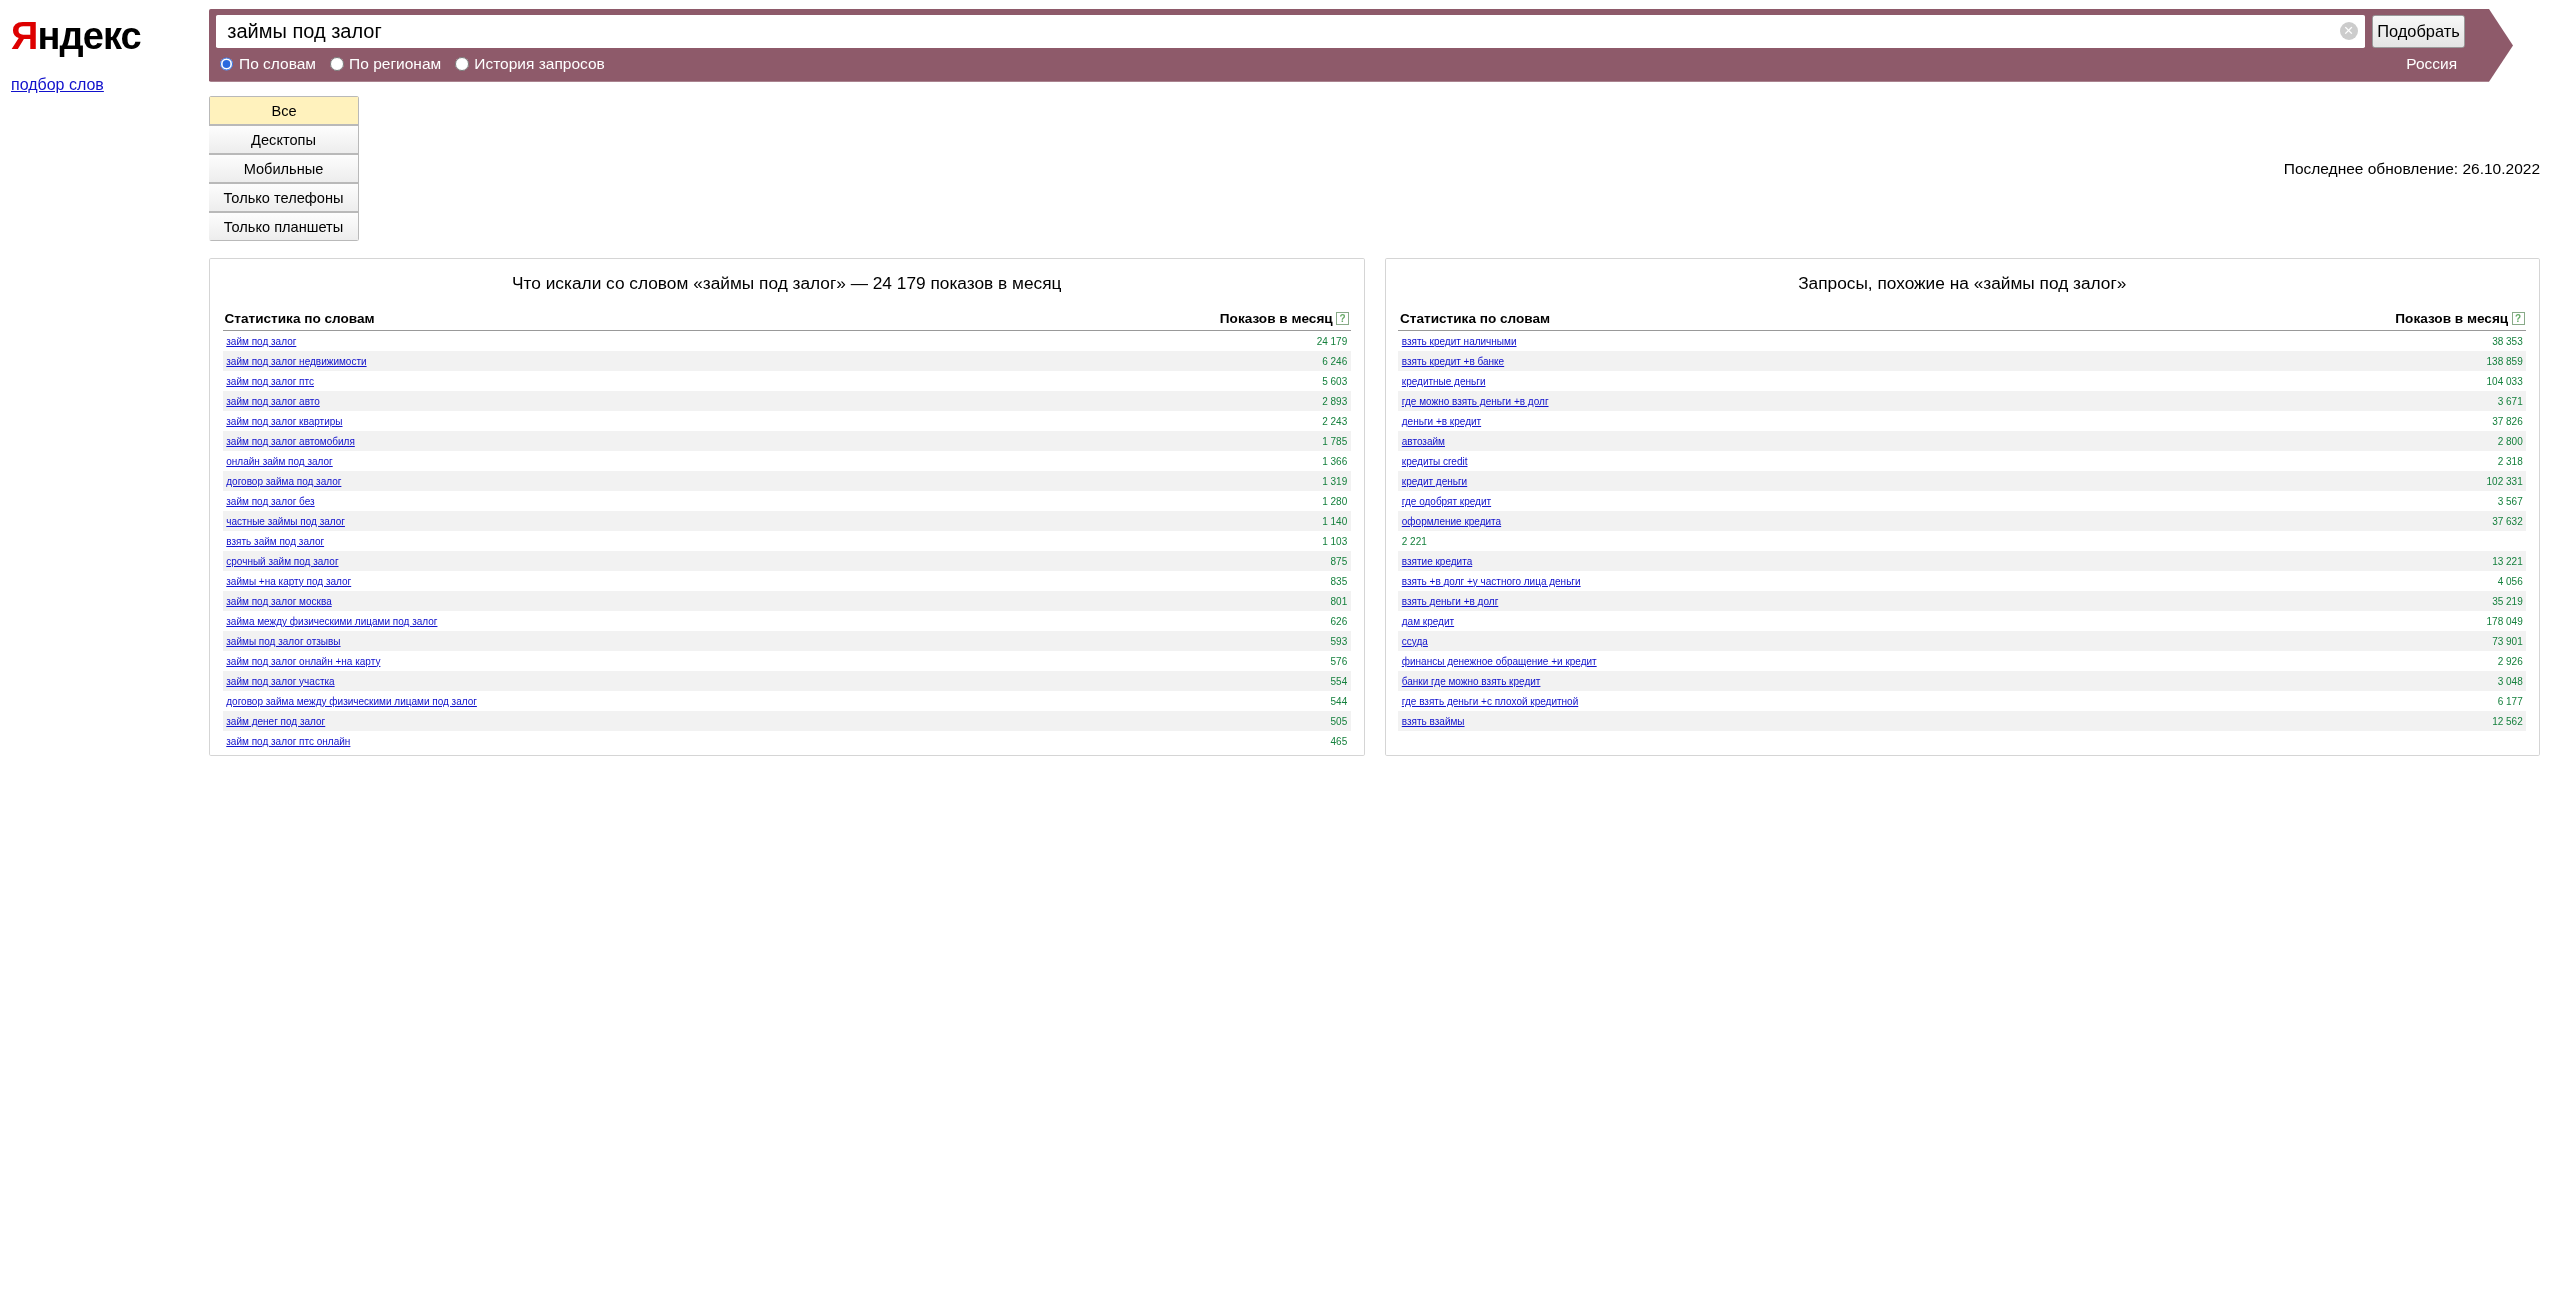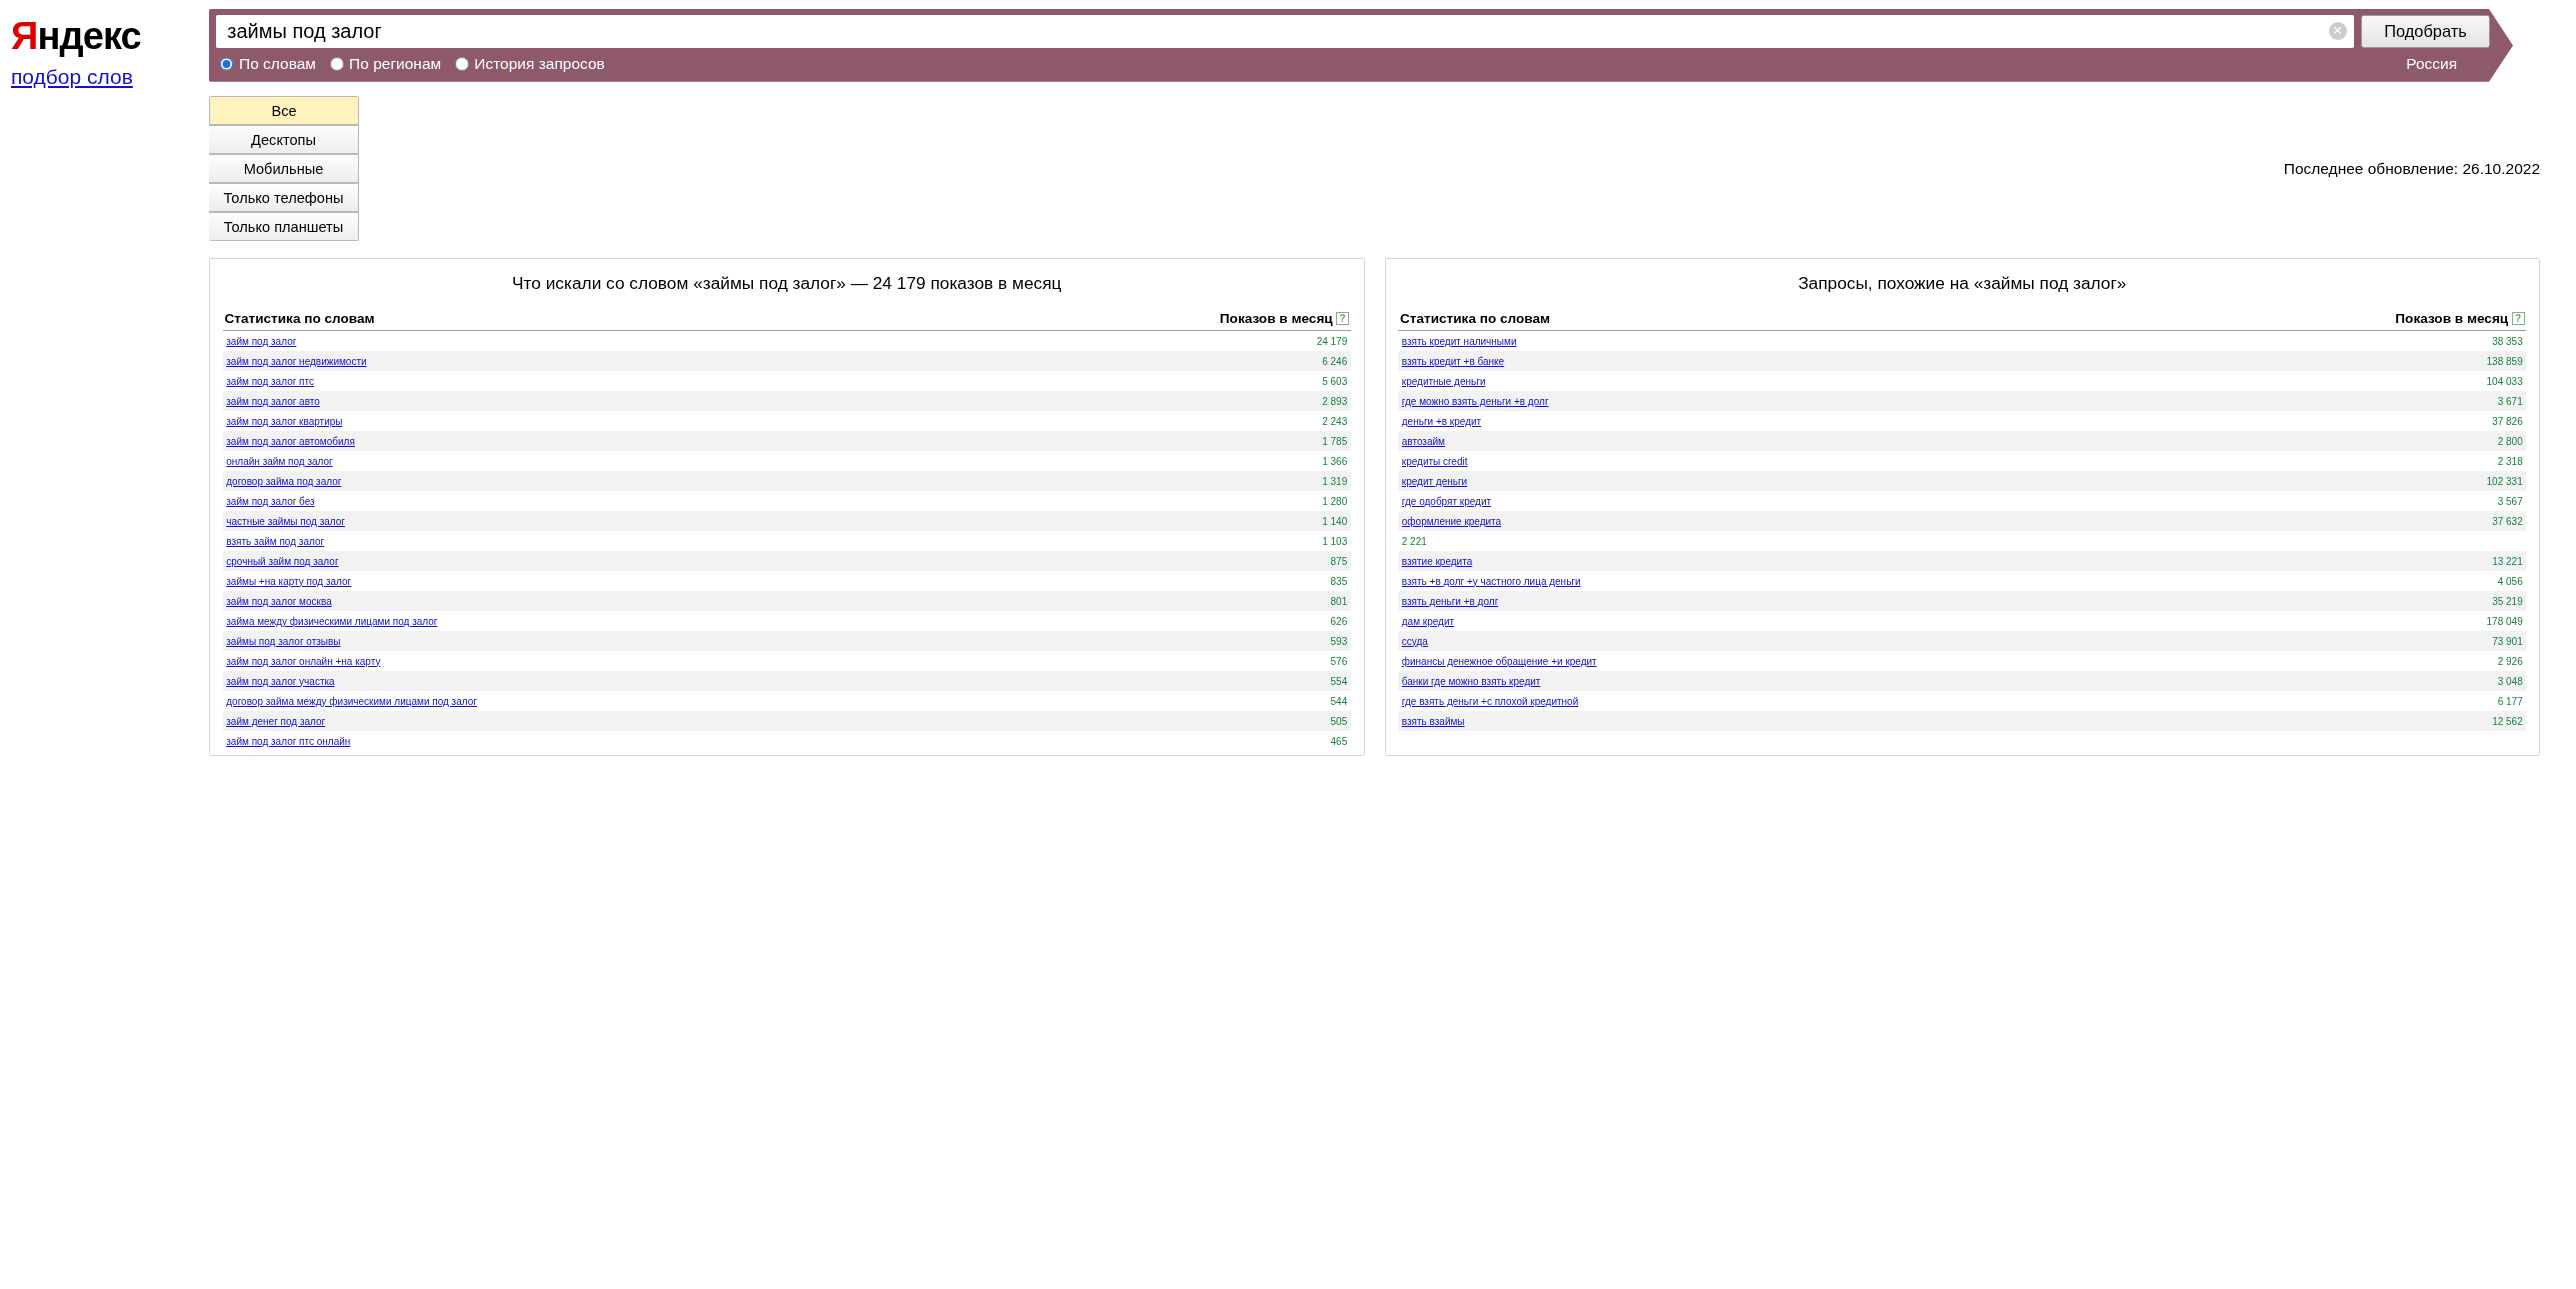--- a/index.html
+++ b/index.html
@@ -23,22 +23,22 @@
   .logo {
     font-family: Arial, sans-serif;
     font-size: 38px;
     font-weight: 700;
     letter-spacing: -0.9px;
   }
   .logo .ya { color: #d00; }
   .logo .ndex { color: #000; }
   .subservice {
     display: block;
-    margin-top: 7px;
-    font-size: 21px;
+    margin-top: 18px;
+    font-size: 16px;
     color: #11c;
     text-decoration: underline;
   }
 
   .main-col {
     flex: 1 1 auto;
     padding-right: 36px;
   }
 
   .search-band {
@@ -83,23 +83,23 @@
     font-size: 12.7px;
     line-height: 18px;
     text-align: center;
     cursor: pointer;
   }
   .submit-btn {
     background: linear-gradient(#f7f7f7,#e4e4e4);
     border: 0.9px solid #9a9a9a;
     border-radius: 2.7px;
     font-size: 16.4px;
-    padding: 0 22px;
-    cursor: pointer;
-    margin-right: 16px;
+    padding: 0 4px;
+    cursor: pointer;
+    margin-right: 41px;
   }
   .mode-row {
     display: flex;
     align-items: center;
     padding: 7.3px 3.6px 9px 3.6px;
     color: #fff;
     font-size: 15.5px;
     gap: 14px;
   }
   .mode-item {

